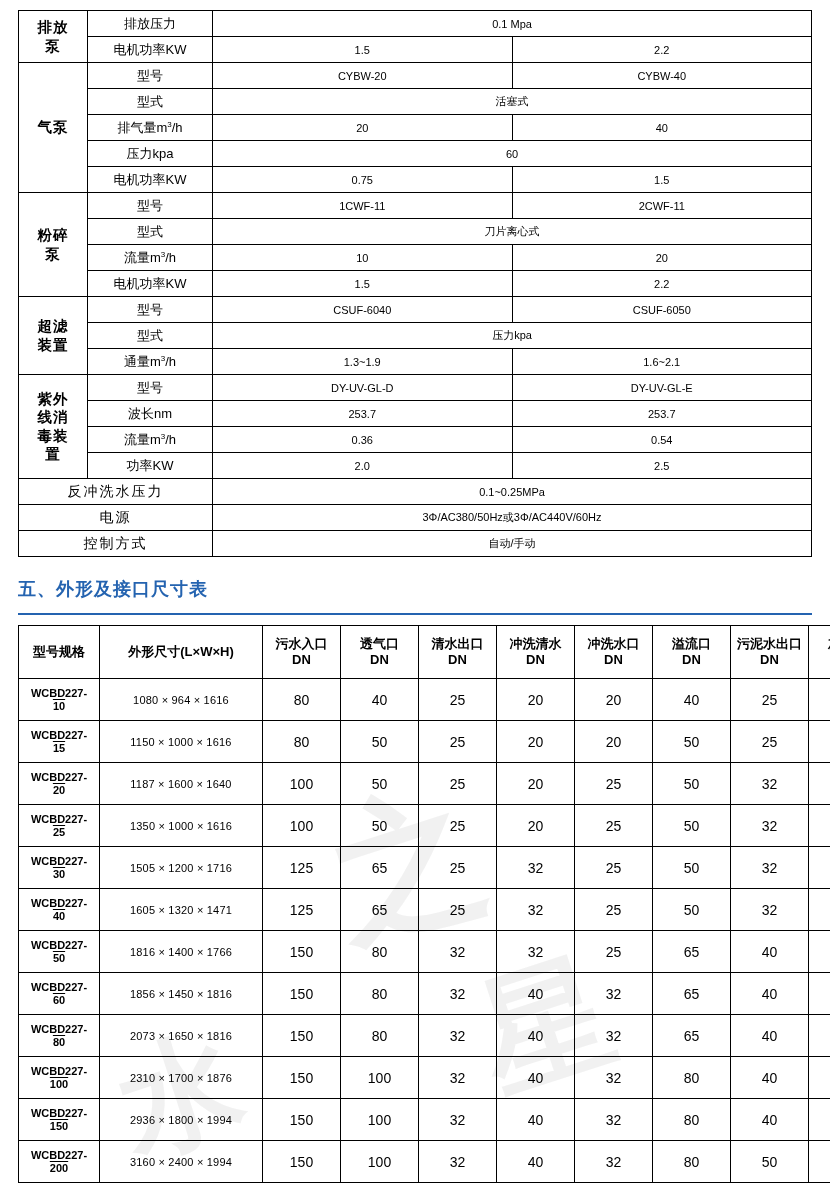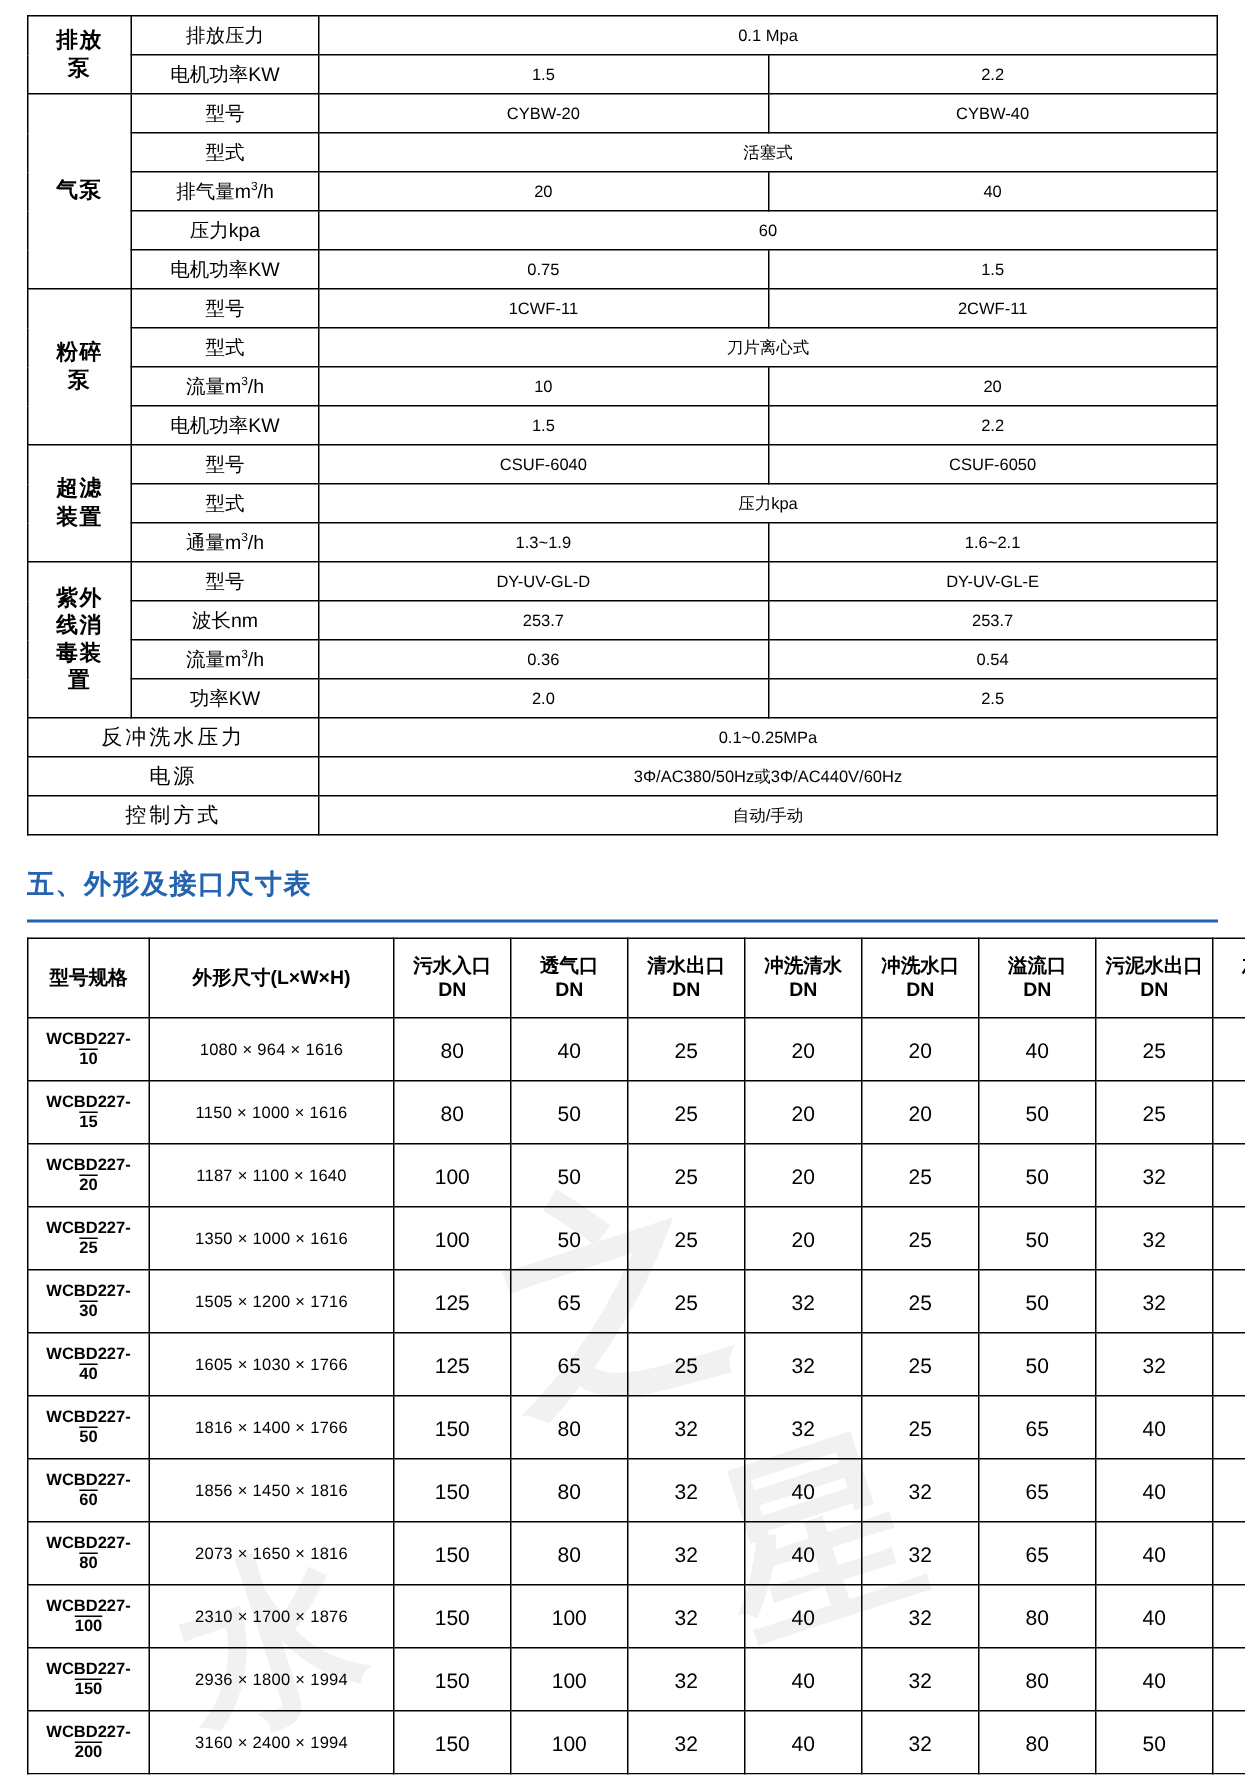--- a/index.html
+++ b/index.html
@@ -292,21 +292,21 @@
           <td>20</td>
           <td>50</td>
           <td>25</td>
           <td>40</td>
         </tr>
         <tr>
           <td class="model">
             <span class="m-top">WCBD227-</span>
             <span class="m-bot">20</span>
           </td>
-          <td class="size">1187 × 1100 × 1640</td>
+          <td class="size">1187 × 1600 × 1640</td>
           <td>100</td>
           <td>50</td>
           <td>25</td>
           <td>20</td>
           <td>25</td>
           <td>50</td>
           <td>32</td>
           <td>50</td>
         </tr>
         <tr>
@@ -337,21 +337,21 @@
           <td>25</td>
           <td>50</td>
           <td>32</td>
           <td>50</td>
         </tr>
         <tr>
           <td class="model">
             <span class="m-top">WCBD227-</span>
             <span class="m-bot">40</span>
           </td>
-          <td class="size">1605 × 1030 × 1766</td>
+          <td class="size">1605 × 1320 × 1471</td>
           <td>125</td>
           <td>65</td>
           <td>25</td>
           <td>32</td>
           <td>25</td>
           <td>50</td>
           <td>32</td>
           <td>50</td>
         </tr>
         <tr>

